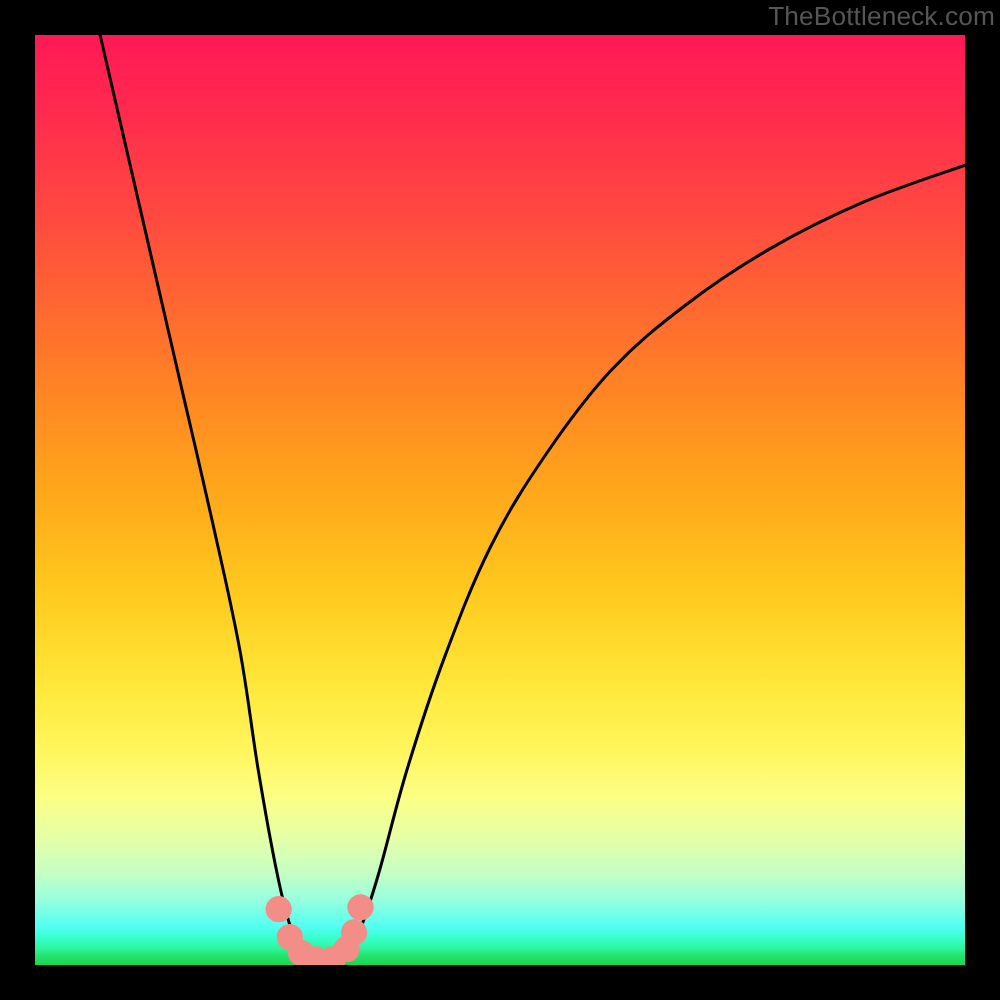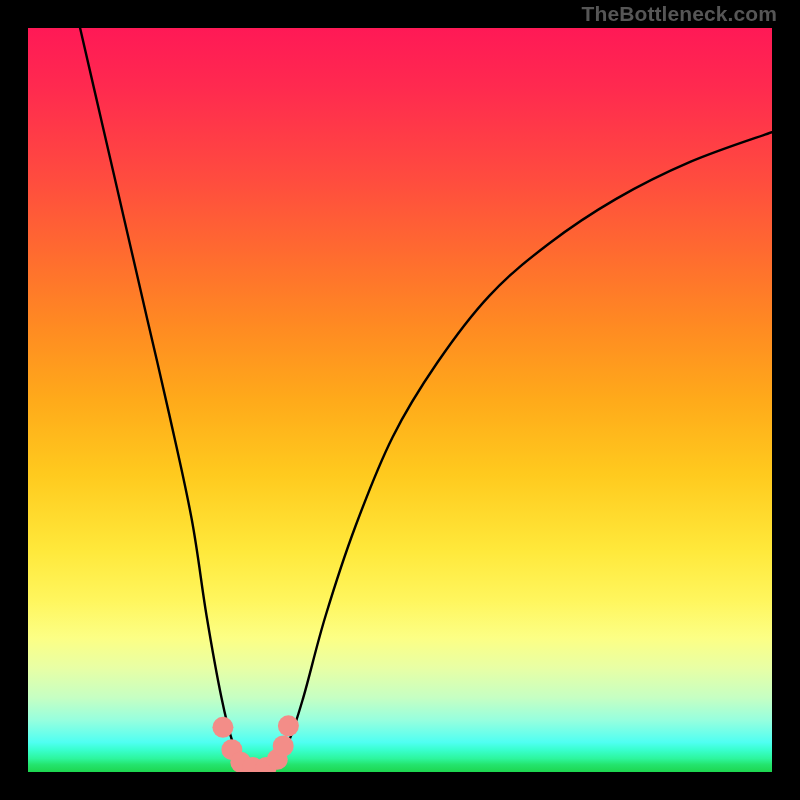--- a/index.html
+++ b/index.html
@@ -39,25 +39,25 @@
       #50fff2 96%,
       #39ffcf 97%,
       #2df69d 98.2%,
       #24e46e 99%,
       #1dd64f 100%
     );
   }
   .watermark {
     position: absolute;
     top: 2px;
-    right: 23px;
+    right: 4px;
     font-family: Arial, Helvetica, sans-serif;
     font-size: 21px;
     color: #565656;
-    font-weight: 700;
+    font-weight: 400;
     letter-spacing: 0.1px;
     z-index: 10;
     text-align: center;
   }
   svg.curve {
     position: absolute;
     inset: 0;
   }
 </style>
 </head>

